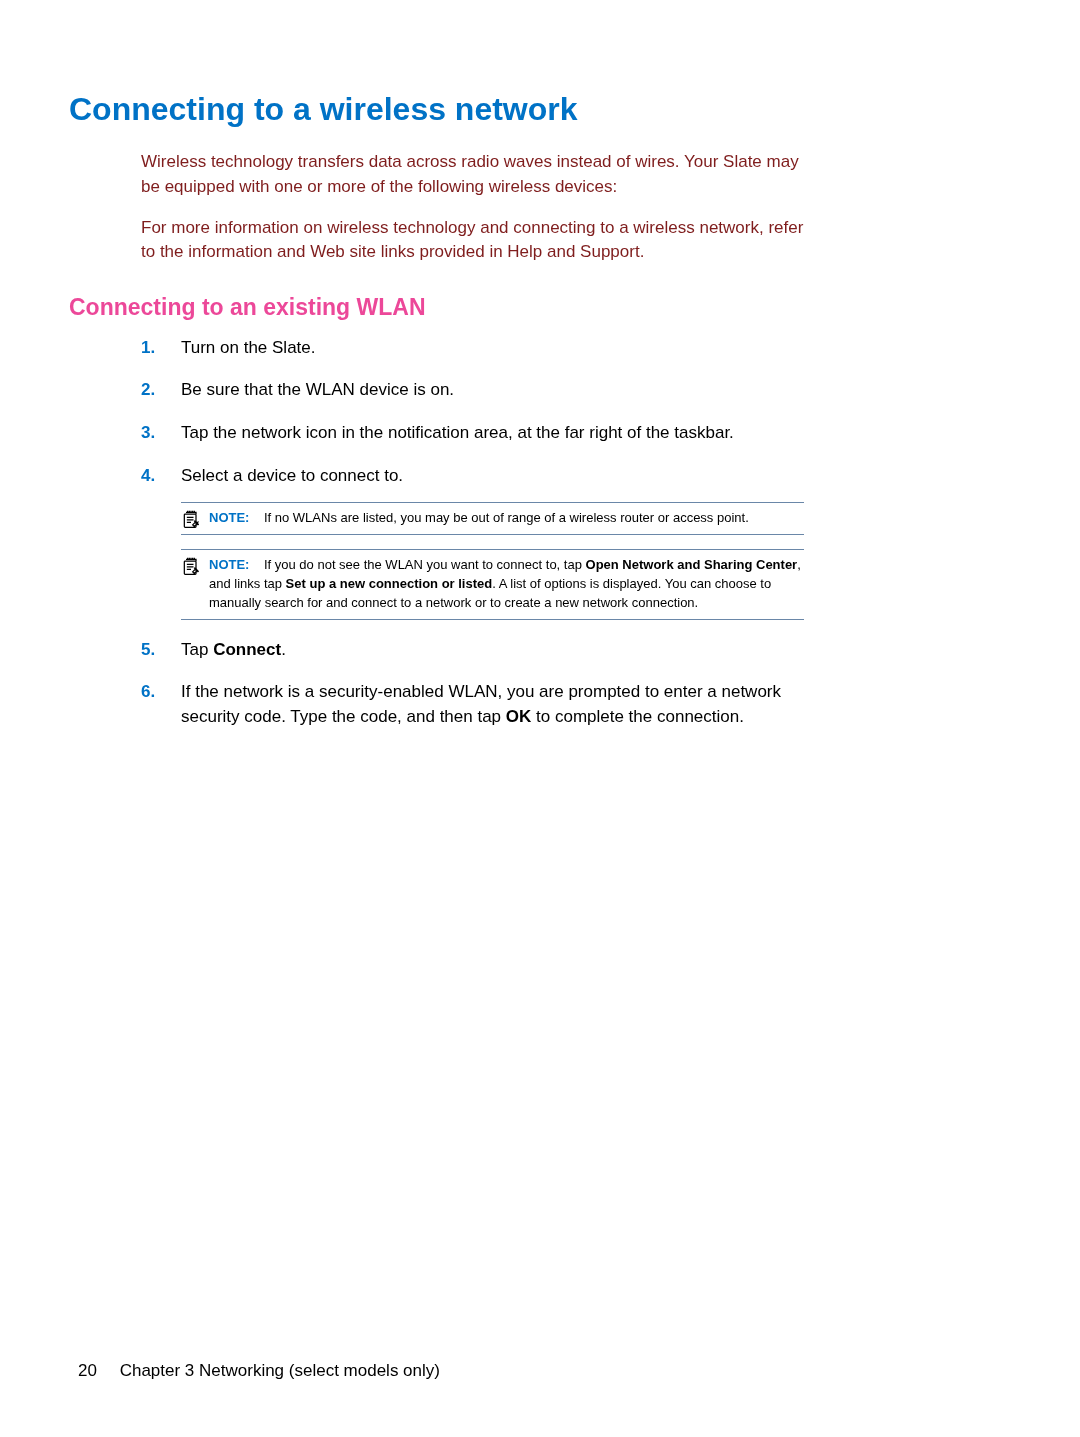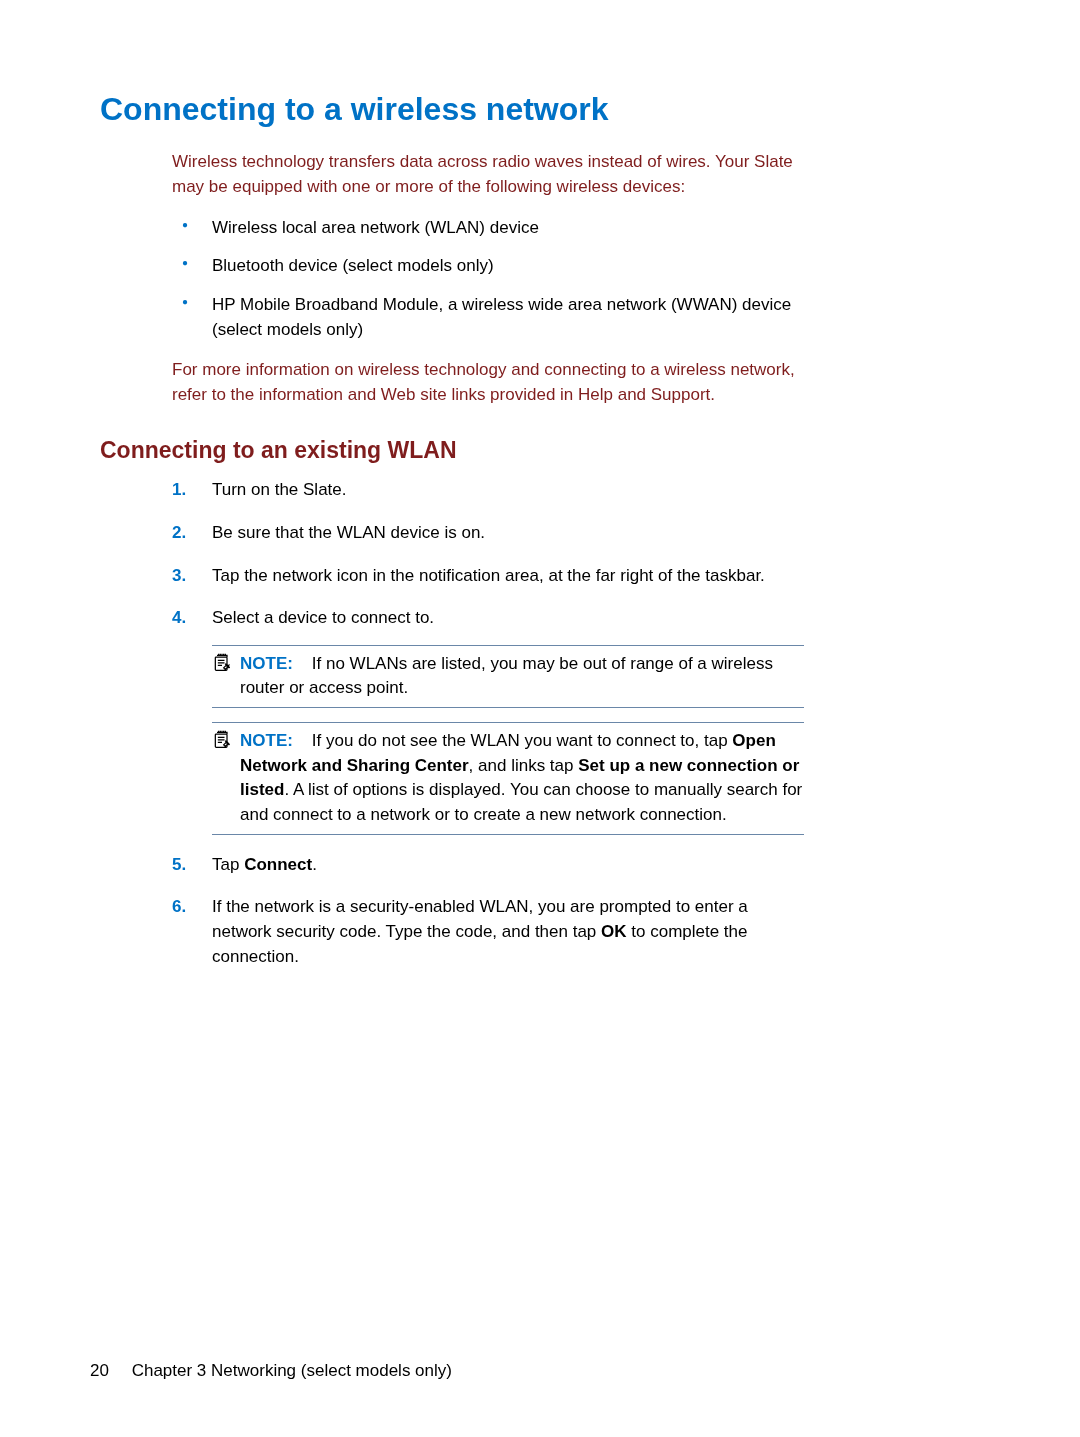--- a/index.html
+++ b/index.html
@@ -11,31 +11,31 @@
     background: #ffffff;
     font-family: Arial, Helvetica, sans-serif;
     color: #000000;
     position: relative;
   }
   .page {
     position: relative;
     width: 904px;
     height: 1437px;
     box-sizing: border-box;
-    padding: 90px 100px 60px 100px;
+    padding: 90px 100px 60px 69px;
   }
   h1.main-heading {
     color: #0072c6;
     font-size: 32px;
     font-weight: bold;
     margin: 0 0 22px 0;
     line-height: 1.2;
   }
   h2.sub-heading {
-    color: #7f1d1d;
+    color: #ec4899;
     font-size: 23px;
     font-weight: bold;
     margin: 28px 0 14px 0;
     line-height: 1.25;
   }
   .body-indent {
     margin-left: 72px;
   }
   p.body {
     font-size: 17px;
@@ -84,21 +84,21 @@
     top: 0;
     color: #0072c6;
     font-weight: bold;
     font-size: 17px;
   }
   .note-box {
     border-top: 1px solid #6a87a8;
     border-bottom: 1px solid #6a87a8;
     padding: 6px 0 6px 0;
     margin: 4px 0 14px 0;
-    font-size: 17px;
+    font-size: 13px;
     line-height: 1.45;
     position: relative;
   }
   .note-box .icon-col {
     position: absolute;
     left: 0;
     top: 6px;
     width: 24px;
     text-align: left;
   }
@@ -110,46 +110,41 @@
     font-weight: bold;
   }
   .note-icon-svg {
     width: 20px;
     height: 20px;
     display: inline-block;
     vertical-align: top;
   }
   .footer {
     position: absolute;
-    left: 90px;
+    left: 78px;
     bottom: 56px;
     font-size: 17px;
     color: #000;
   }
   .footer .pg {
     margin-right: 18px;
   }
   .b { font-weight: bold; }
   .note-stack { margin-left: 0; }
 </style>
 </head>
 <body>
 
 <div class="page">
 
   <h1 class="main-heading">Connecting to a wireless network</h1>
 
   <div class="body-indent">
     <p class="body">Wireless technology transfers data across radio waves instead of wires. Your Slate may be equipped with one or more of the following wireless devices:</p>
 
-    <ul class="bullets">
-      <li>Wireless local area network (WLAN) device</li>
-      <li>Bluetooth device (select models only)</li>
-      <li>HP Mobile Broadband Module, a wireless wide area network (WWAN) device (select models only)</li>
-    </ul>
 
     <p class="body">For more information on wireless technology and connecting to a wireless network, refer to the information and Web site links provided in Help and Support.</p>
   </div>
 
   <h2 class="sub-heading">Connecting to an existing WLAN</h2>
 
   <div class="body-indent">
     <ol class="steps">
       <li>Turn on the Slate.</li>
       <li>Be sure that the WLAN device is on.</li>

